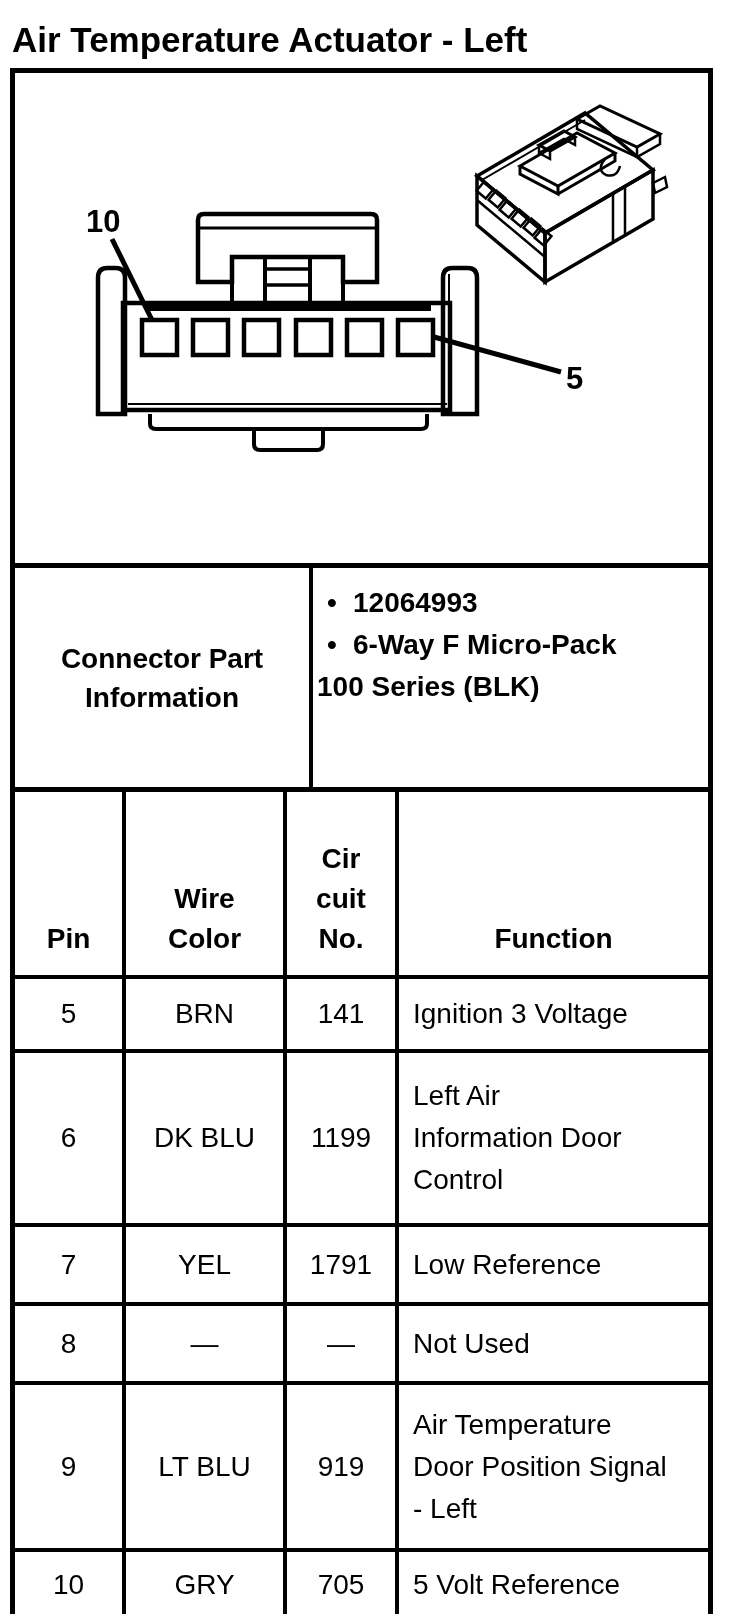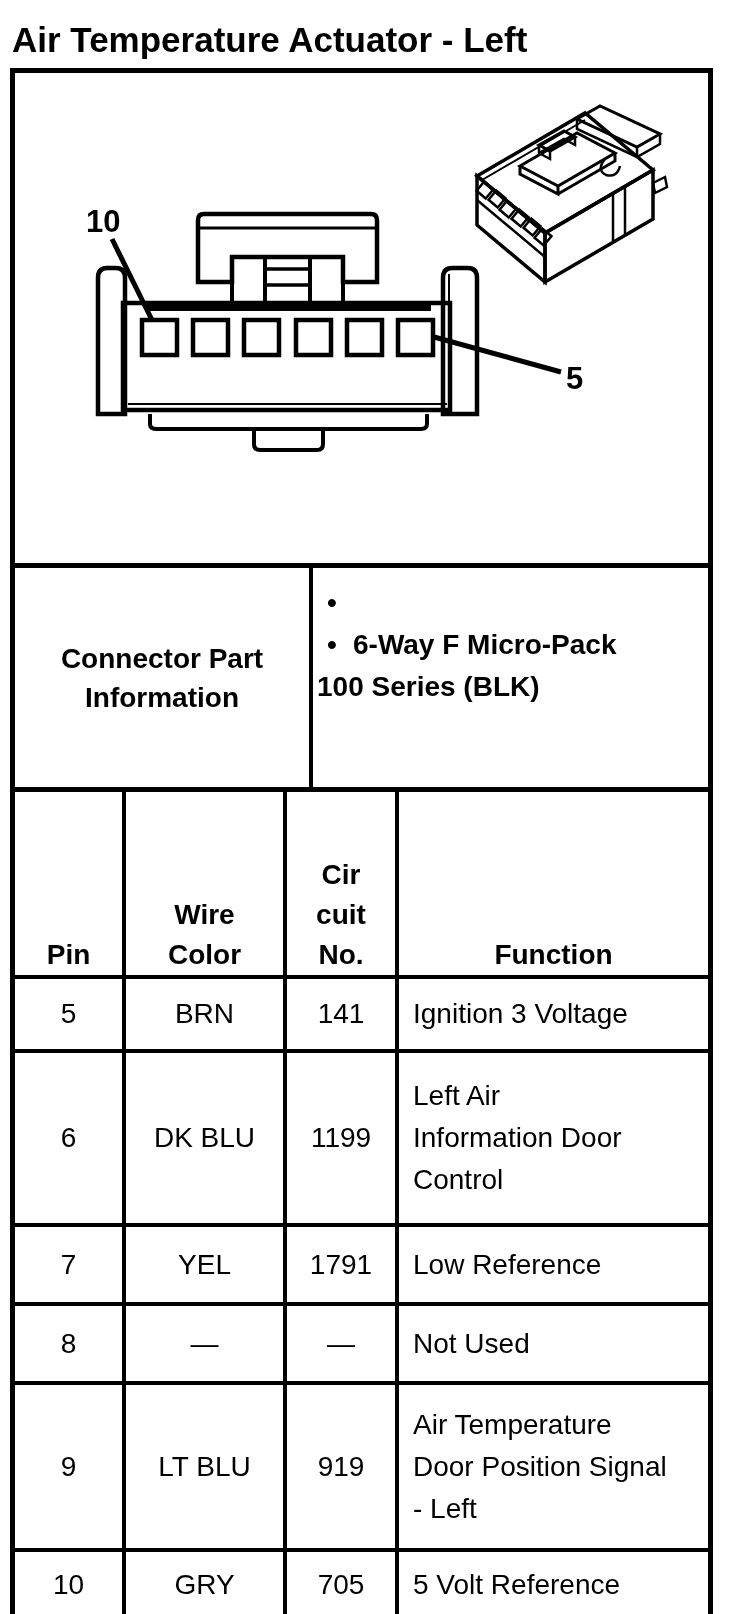--- a/index.html
+++ b/index.html
@@ -22,21 +22,21 @@
   
   .pin-table{width:693px;}
   .trow{display:grid;grid-template-columns:107px 161px 112px 313px;}
   .trow > div{box-sizing:border-box;}
   .trow > div:nth-child(n+2){border-left:4px solid #000;}
   .trow.data{border-top:4px solid #000;}
   .cell{display:flex;align-items:center;justify-content:center;text-align:center;
         font-size:28px;line-height:40px;}
   .hcell{display:flex;align-items:flex-end;justify-content:center;text-align:center;
          font-weight:bold;font-size:28px;line-height:40px;white-space:pre-line;
-         padding-bottom:0;}
+         padding-bottom:16px;}
   .fn{justify-content:flex-start;text-align:left;padding-left:14px;padding-right:18px;
       white-space:pre-line;line-height:42px;}
   .h-header{height:183px;}
   .h-r0{height:70px;}
   .h-r1{height:170px;}
   .h-r2{height:75px;}
   .h-r3{height:75px;}
   .h-r4{height:163px;}
   .h-r5{height:66px;}
   .ink{stroke:#000;fill:none;}
@@ -113,20 +113,21 @@
       </g>
     </svg>
   </div>
 
   <div class="info-row">
     <div class="info-left">Connector Part
 Information</div>
     <div class="info-right">
       <div class="bullet-line">
         <span class="bullet-dot">•</span>
+        <span>12064993</span>
       </div>
       <div class="bullet-line">
         <span class="bullet-dot">•</span>
         <span>6-Way F Micro-Pack</span>
       </div>
       <div class="series-note">100 Series (BLK)</div>
     </div>
   </div>
 
   <div class="pin-table">

